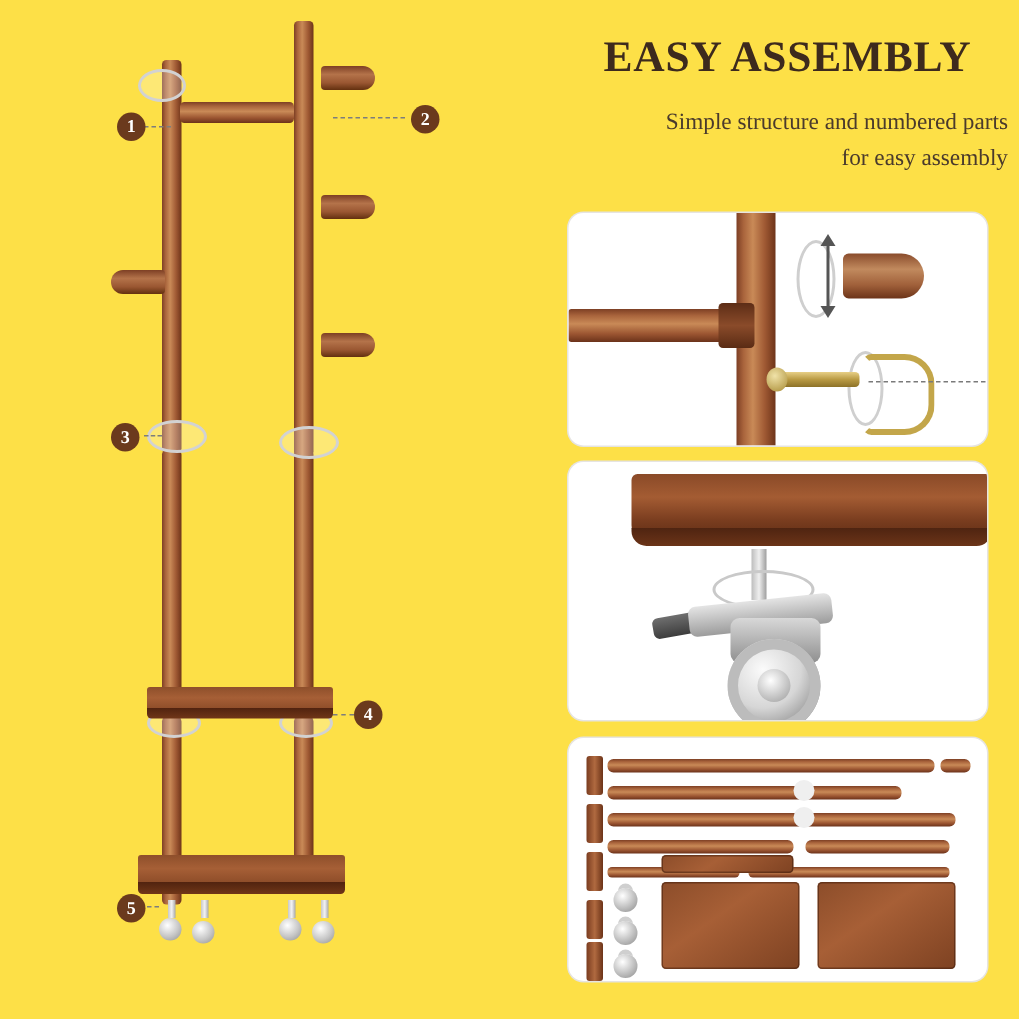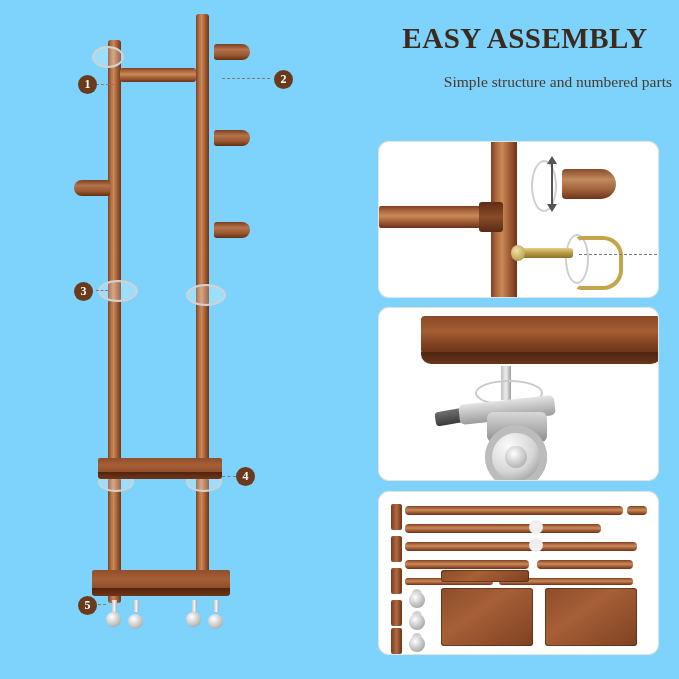--- a/index.html
+++ b/index.html
@@ -10,21 +10,21 @@
     width: 679px;
     height: 679px;
     background: #f2f1ef;
     font-family: "Liberation Serif", serif;
     overflow: hidden;
   }
   .page {
     position: relative;
     width: 679px;
     height: 679px;
-    background: #7dd3fc;
+    background: #fde047;
   }
 
   
   .headline {
     position: absolute;
     left: 380px;
     top: 22px;
     width: 290px;
     text-align: center;
     font-size: 29px;
@@ -242,20 +242,21 @@
   }
 </style>
 </head>
 <body>
 
 <div class="page">
 
   <div class="headline">EASY ASSEMBLY</div>
   <div class="subhead">
     <div>Simple structure and numbered parts</div>
+    <div>for easy assembly</div>
   </div>
 
   <div class="card" id="card-hook">
     <div class="post wood-v"></div>
     <div class="rail wood-h"></div>
     <div class="rail-end"></div>
     <div class="knob"></div>
     <div class="ellipse e1"></div>
     <div class="ellipse e2"></div>
     <div class="arrow-line"></div>

